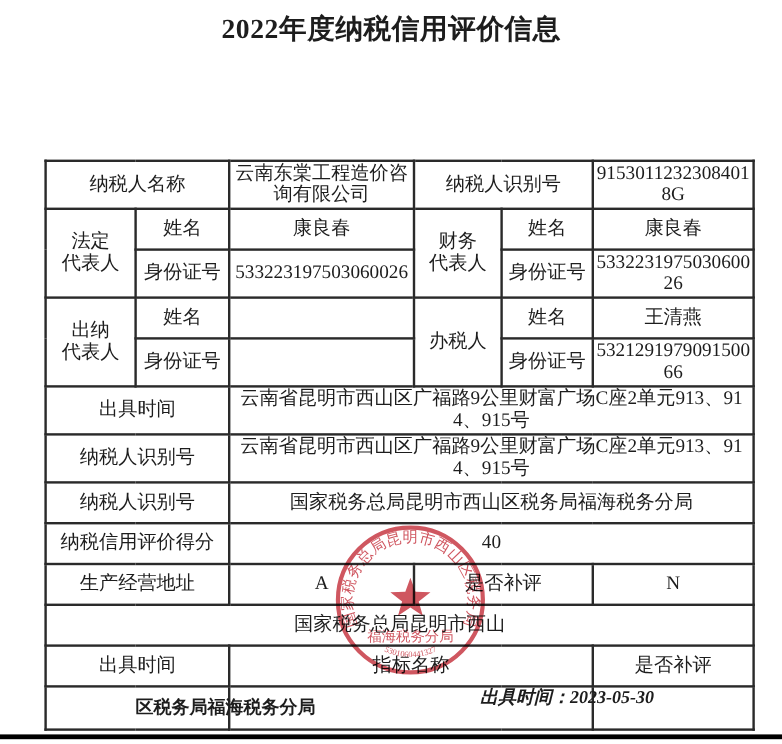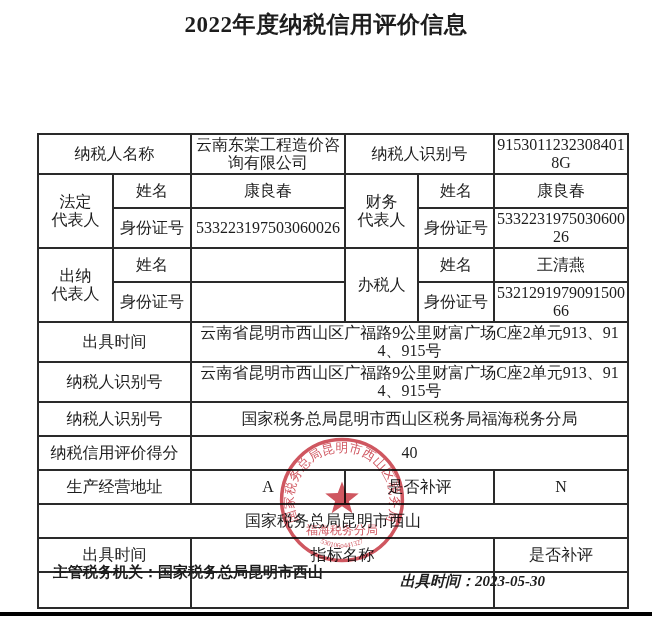--- a/index.html
+++ b/index.html
@@ -178,20 +178,21 @@
     <textPath href="#arcTop" startOffset="50%" text-anchor="middle">国家税务总局昆明市西山区税务局</textPath>
   </text>
   <path fill="#c5313d" d="M62,44 L66.1,55.3 L78.2,55.7 L68.7,63.2 L72,74.8 L62,68 L52,74.8 L55.3,63.2 L45.8,55.7 L57.9,55.3 Z"></path>
   <text x="62" y="95" text-anchor="middle" font-size="11.6" fill="#c5313d">福海税务分局</text>
   <text font-size="6.8" fill="#c5313d">
     <textPath href="#arcBottom" startOffset="50%" text-anchor="middle">5301060441327</textPath>
   </text>
 </svg>
 
 <div class="footer-authority">
-  <span>主管税务机关：国家税务总局昆明市西山</span><br>
+  <br>
+  <span>区税务局福海税务分局</span>
 </div>
 
 <div class="footer-issued">
   <span>出具时间：</span><span>2023-05-30</span>
 </div>
 
 <div class="page-bottom-border"></div>
 
 </body></html>

